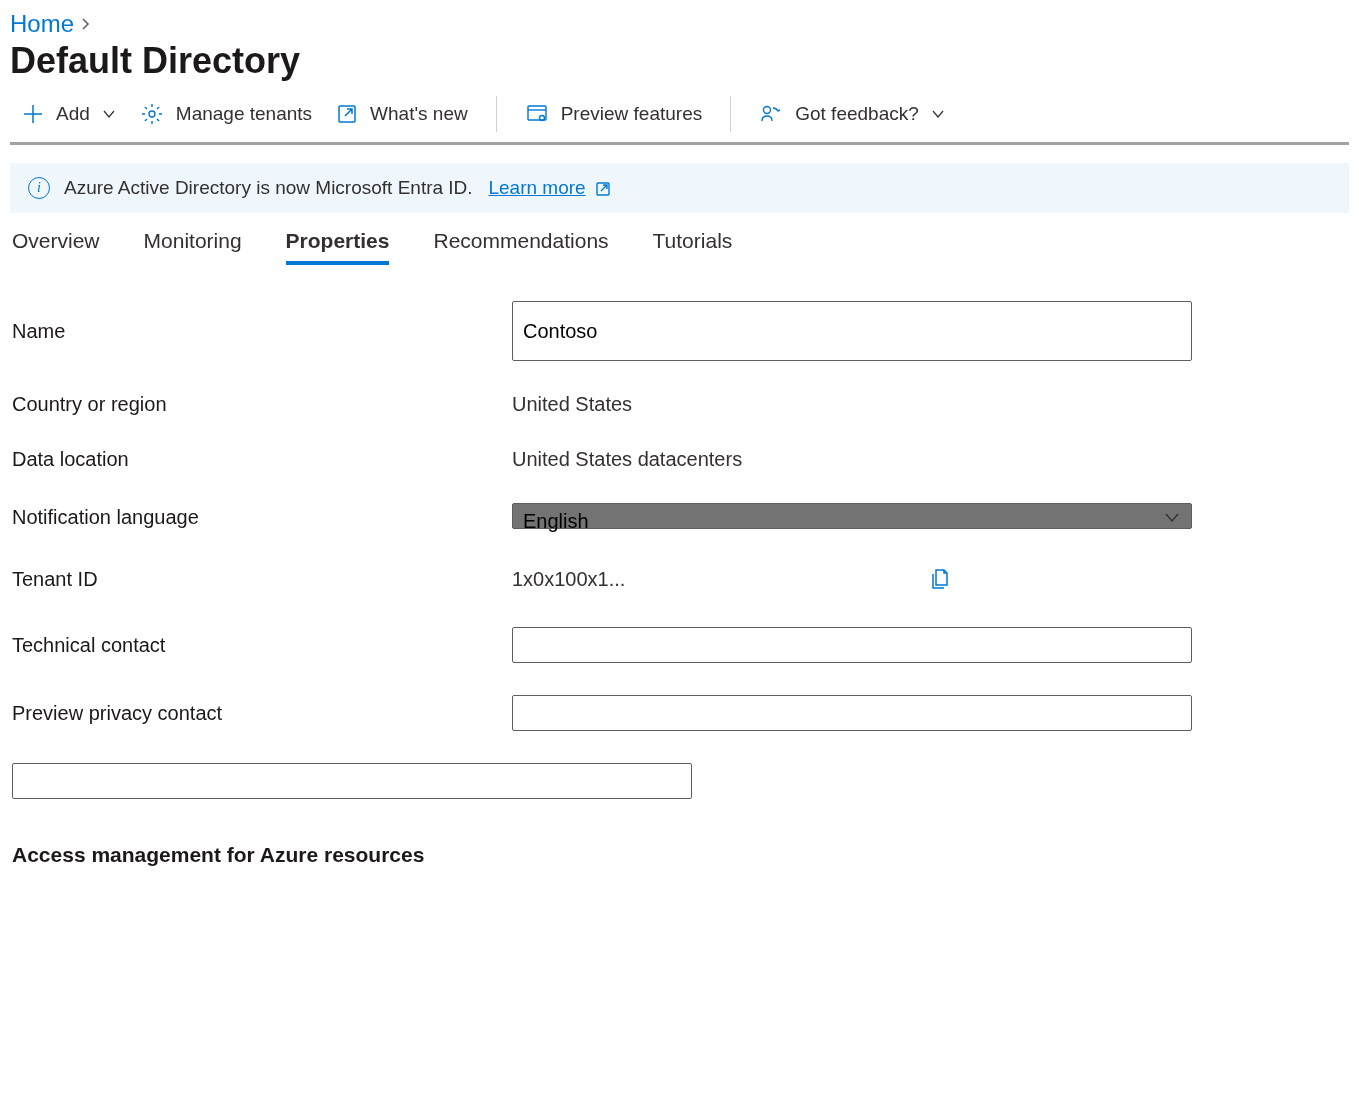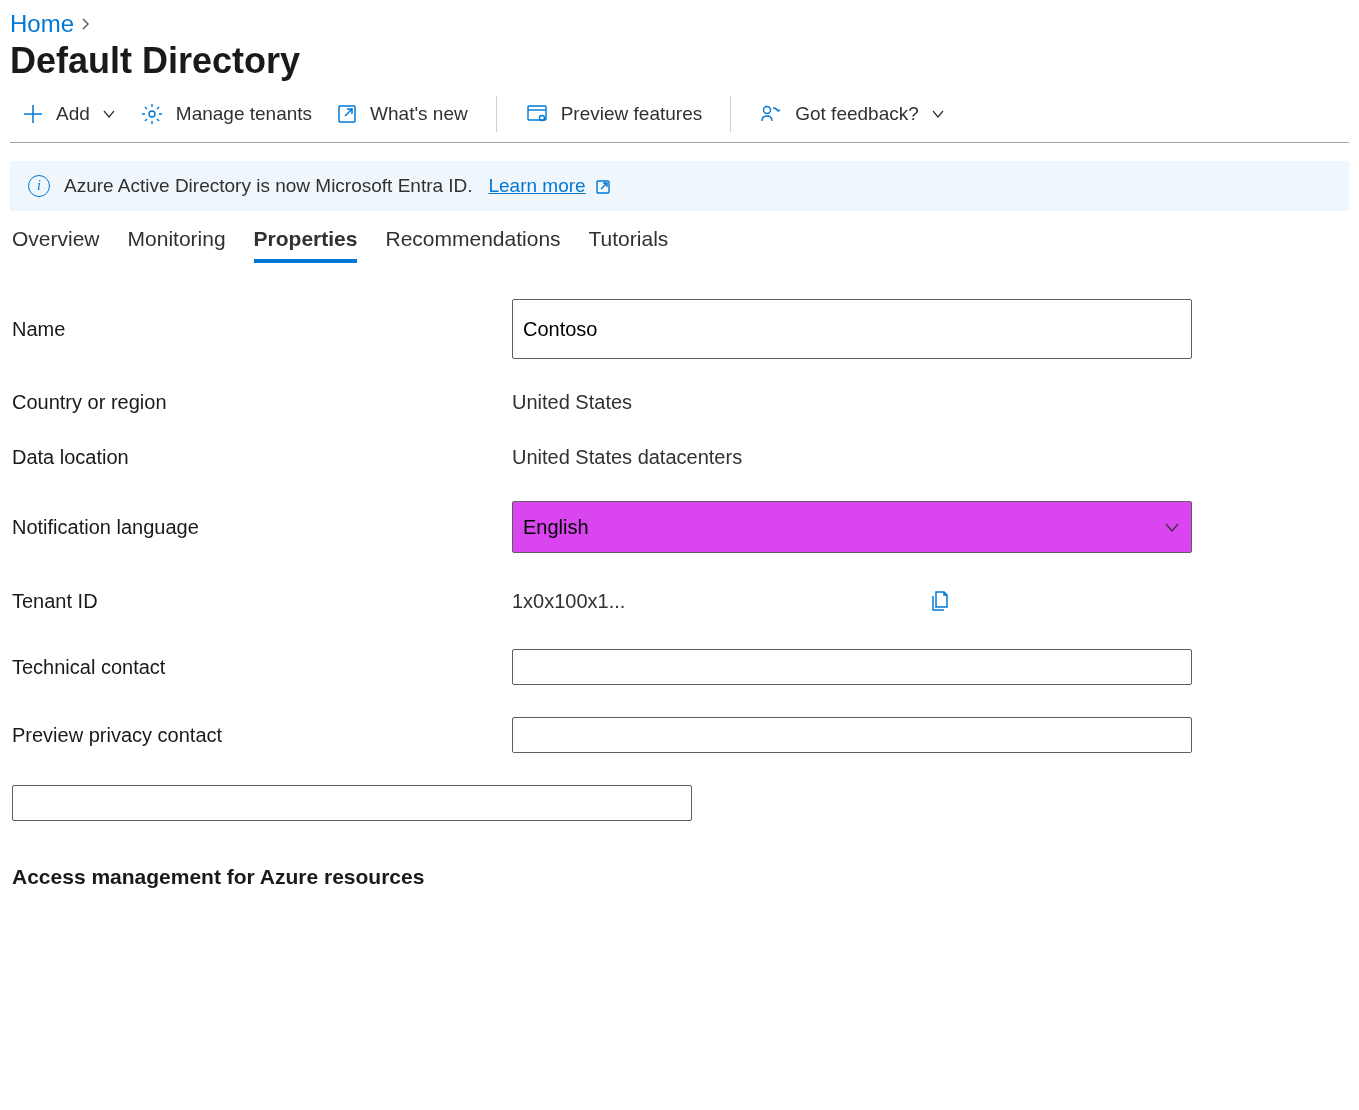--- a/index.html
+++ b/index.html
@@ -23,21 +23,21 @@
     .page-title {
       font-size: 36px;
       font-weight: 700;
       color: #1b1a19;
       margin-bottom: 14px;
     }
     .toolbar {
       display: flex;
       align-items: center;
       gap: 0;
-      border-bottom: 1px solid #a3a3a3;
+      border-bottom: 3px solid #a3a3a3;
       padding-bottom: 10px;
       margin-bottom: 18px;
     }
     .toolbar-btn {
       display: flex;
       align-items: center;
       gap: 12px;
       background: none;
       border: none;
       font-family: inherit;
@@ -78,21 +78,21 @@
       color: #0078d4;
       font-size: 14px;
       font-family: Georgia, serif;
       font-style: italic;
       flex-shrink: 0;
     }
     .info-bar a { color: #0078d4; text-decoration: underline; cursor: pointer; }
     .ext-link-icon { color: #0078d4; margin-left: 4px; display:inline-flex; vertical-align: middle;}
     .tabs {
       display: flex;
-      gap: 28px;
+      gap: 44px;
       border-bottom: none;
       margin-bottom: 36px;
       padding-left: 2px;
     }
     .tab {
       font-size: 21px;
       color: #323130;
       cursor: pointer;
       padding-bottom: 8px;
       border-bottom: 4px solid transparent;
@@ -136,22 +136,22 @@
       width: 680px;
       position: relative;
     }
     .select-input {
       width: 100%;
       padding: 6px 36px 6px 10px;
       font-size: 20px;
       font-family: inherit;
       border: 1px solid #605e5c;
       border-radius: 2px;
-      height: 52px;
-      background:#d946ef;
+      height: 26px;
+      background:#737373;
       cursor:pointer;
       text-align:left;
     }
     .select-caret {
       position: absolute;
       right: 12px; top: 50%;
       transform: translateY(-50%);
       pointer-events: none;
       color:#323130;
     }

